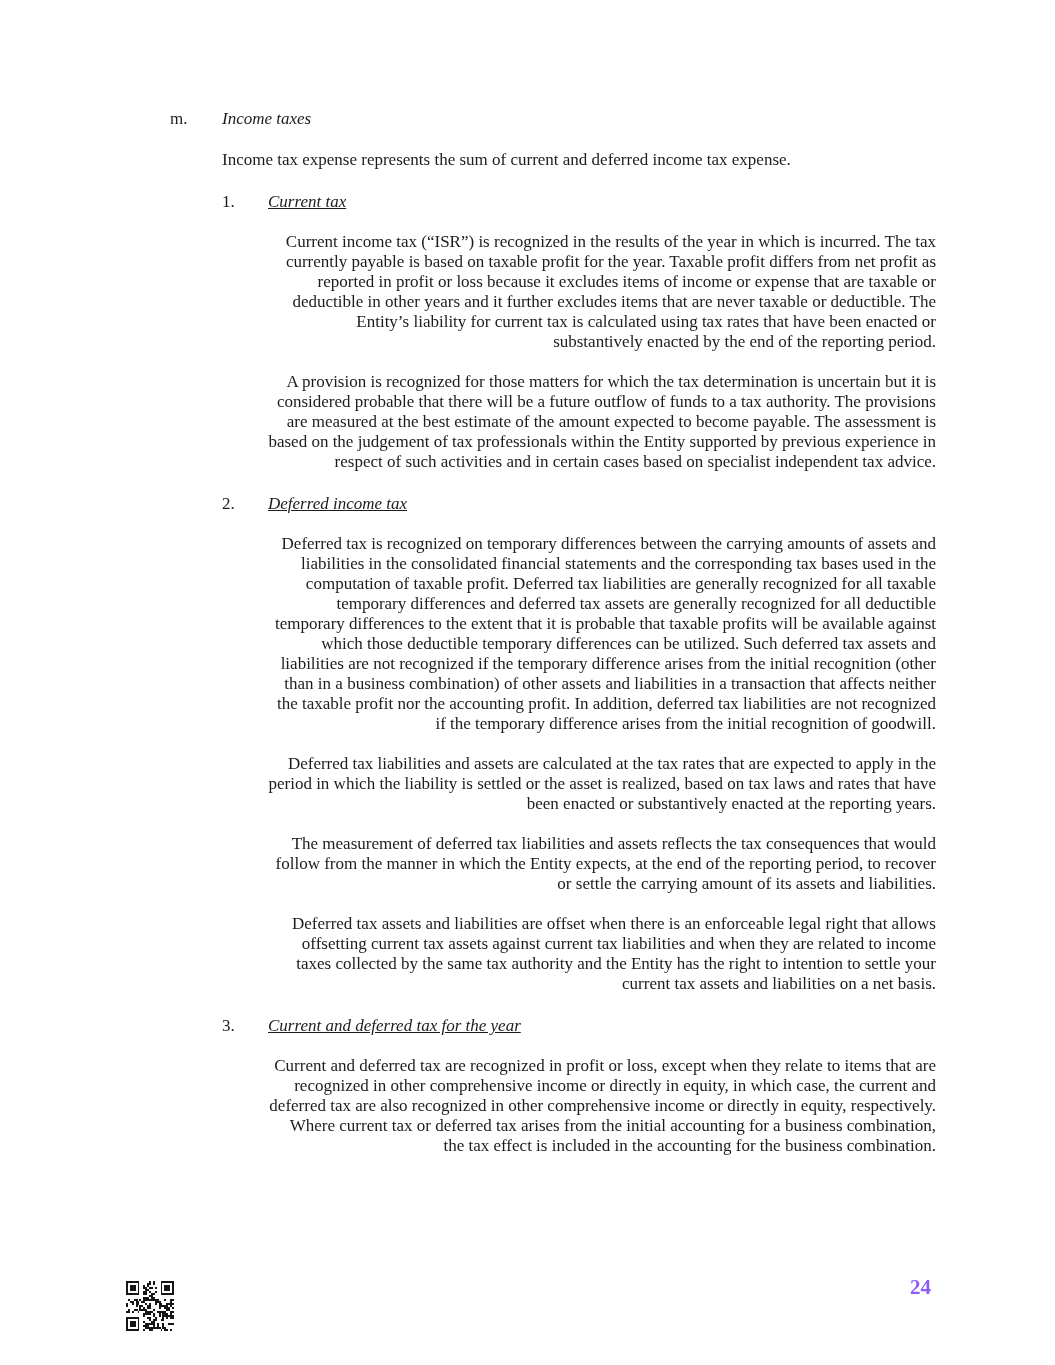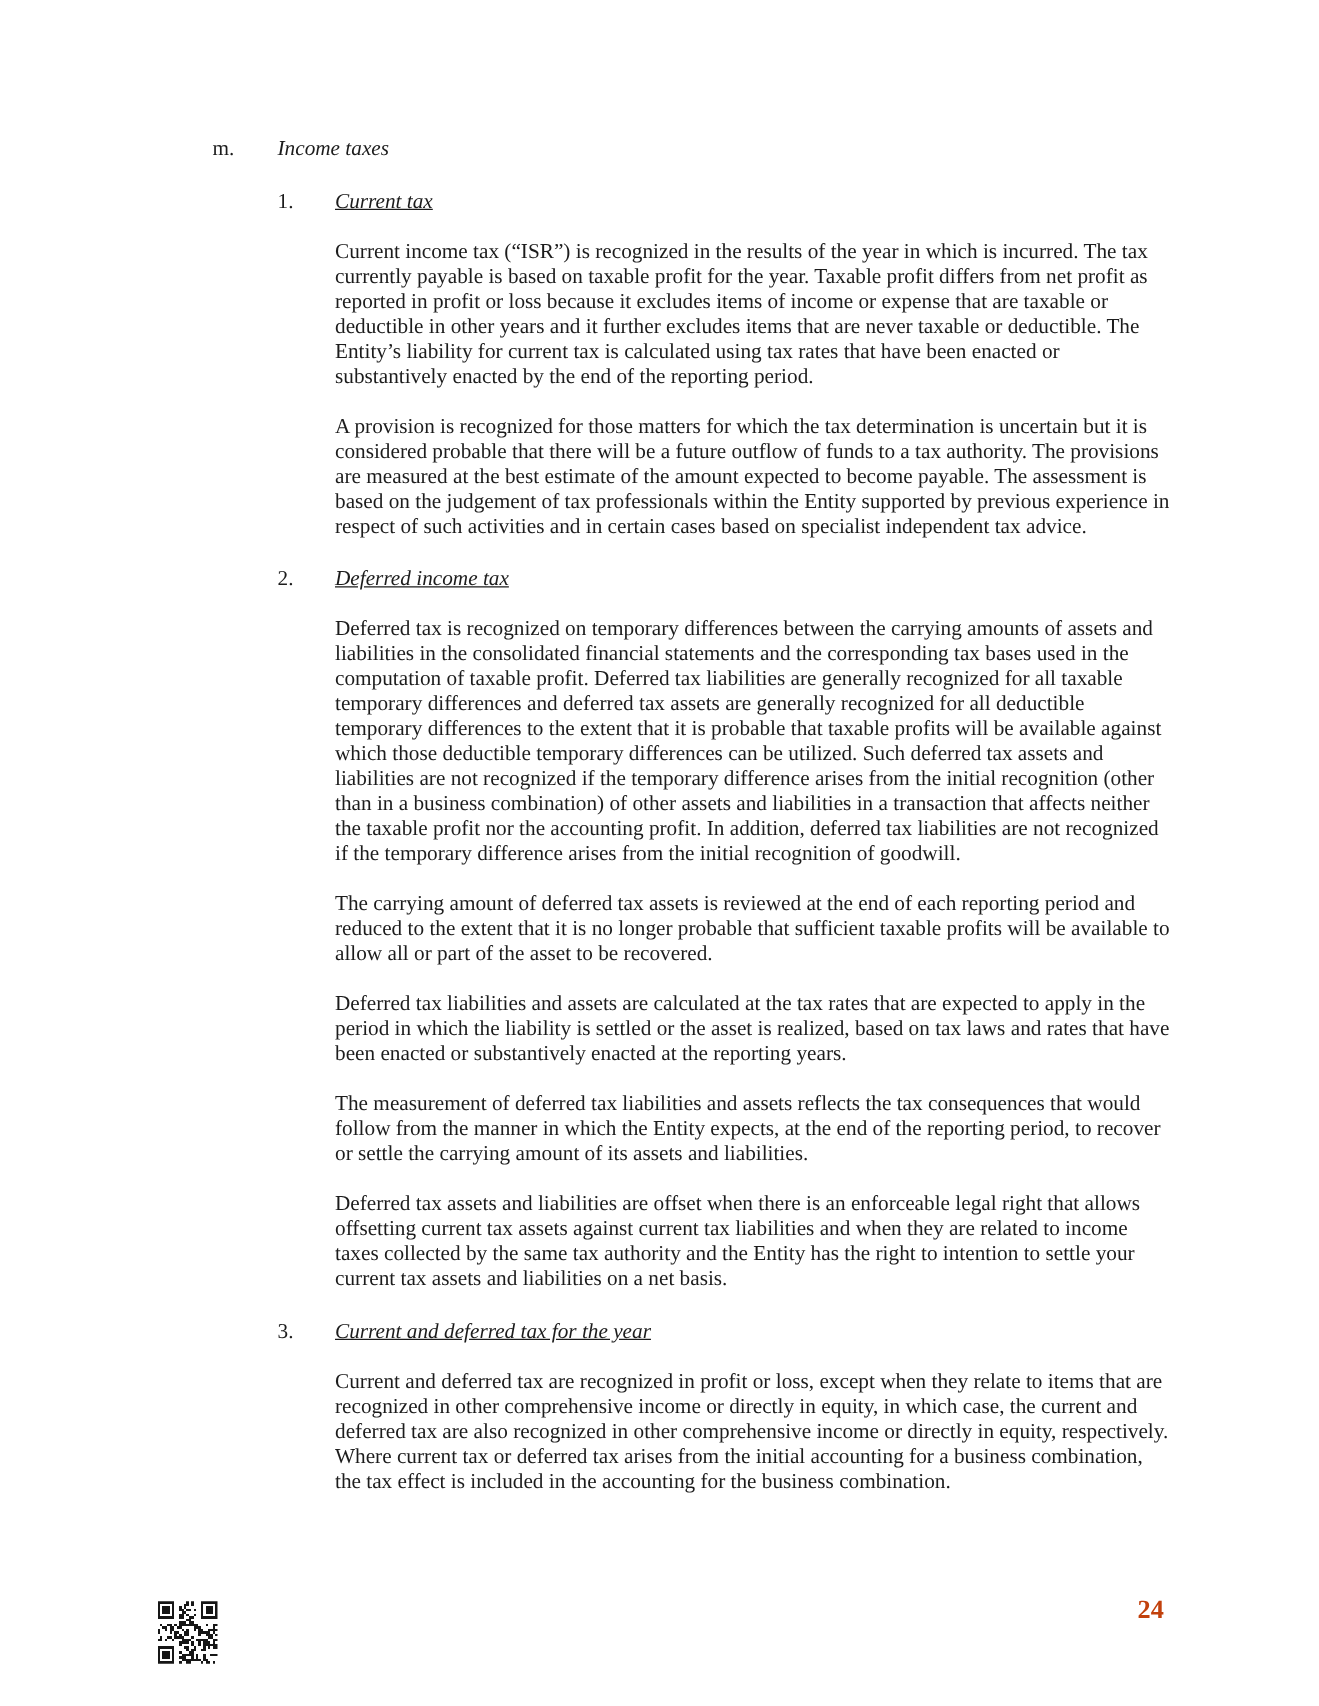--- a/index.html
+++ b/index.html
@@ -36,68 +36,69 @@
     margin: 21px 0 0 52px;
     width: 690px;
   }
   .section { margin: 22px 0 0 52px; }
   .sec-head { display: flex; }
   .s-num { width: 46px; flex: 0 0 46px; }
   .s-title { font-style: italic; text-decoration: underline; }
   .para {
     margin: 20px 0 0 46px;
     width: 668px;
+    text-align: right;
   }
   p { padding: 0; }
   .qr {
     position: absolute;
     left: 126px;
     top: 1281px;
     width: 48px;
     height: 50px;
   }
   .qr svg { width: 100%; height: 100%; }
   .page-number {
     position: absolute;
     top: 1274px;
     right: 124px;
     font-size: 21px;
     line-height: 26px;
     font-weight: bold;
     font-family: "Liberation Serif", "DejaVu Serif", serif;
-    color: #c2410c;
+    color: #8b5cf6;
   }
 </style>
 </head>
 <body>
 
 <div class="doc">
 
   <div class="head-row">
     <span class="m-marker">m.</span>
     <h1 class="clause-title">Income taxes</h1>
   </div>
 
+  <p class="intro">Income tax expense represents the sum of current and deferred income tax expense.</p>
 
   <div class="section">
     <div class="sec-head">
       <span class="s-num">1.</span>
       <span class="s-title">Current tax</span>
     </div>
     <p class="para">Current income tax (“ISR”) is recognized in the results of the year in which is incurred. The tax currently payable is based on taxable profit for the year. Taxable profit differs from net profit as reported in profit or loss because it excludes items of income or expense that are taxable or deductible in other years and it further excludes items that are never taxable or deductible. The Entity’s liability for current tax is calculated using tax rates that have been enacted or substantively enacted by the end of the reporting period.</p>
     <p class="para">A provision is recognized for those matters for which the tax determination is uncertain but it is considered probable that there will be a future outflow of funds to a tax authority. The provisions are measured at the best estimate of the amount expected to become payable. The assessment is based on the judgement of tax professionals within the Entity supported by previous experience in respect of such activities and in certain cases based on specialist independent tax advice.</p>
   </div>
 
   <div class="section">
     <div class="sec-head">
       <span class="s-num">2.</span>
       <span class="s-title">Deferred income tax</span>
     </div>
     <p class="para">Deferred tax is recognized on temporary differences between the carrying amounts of assets and liabilities in the consolidated financial statements and the corresponding tax bases used in the computation of taxable profit. Deferred tax liabilities are generally recognized for all taxable temporary differences and deferred tax assets are generally recognized for all deductible temporary differences to the extent that it is probable that taxable profits will be available against which those deductible temporary differences can be utilized. Such deferred tax assets and liabilities are not recognized if the temporary difference arises from the initial recognition (other than in a business combination) of other assets and liabilities in a transaction that affects neither the taxable profit nor the accounting profit. In addition, deferred tax liabilities are not recognized if the temporary difference arises from the initial recognition of goodwill.</p>
-    <p class="para">The carrying amount of deferred tax assets is reviewed at the end of each reporting period and reduced to the extent that it is no longer probable that sufficient taxable profits will be available to allow all or part of the asset to be recovered.</p>
     <p class="para">Deferred tax liabilities and assets are calculated at the tax rates that are expected to apply in the period in which the liability is settled or the asset is realized, based on tax laws and rates that have been enacted or substantively enacted at the reporting years.</p>
     <p class="para">The measurement of deferred tax liabilities and assets reflects the tax consequences that would follow from the manner in which the Entity expects, at the end of the reporting period, to recover or settle the carrying amount of its assets and liabilities.</p>
     <p class="para">Deferred tax assets and liabilities are offset when there is an enforceable legal right that allows offsetting current tax assets against current tax liabilities and when they are related to income taxes collected by the same tax authority and the Entity has the right to intention to settle your current tax assets and liabilities on a net basis.</p>
   </div>
 
   <div class="section">
     <div class="sec-head">
       <span class="s-num">3.</span>
       <span class="s-title">Current and deferred tax for the year</span>
     </div>

